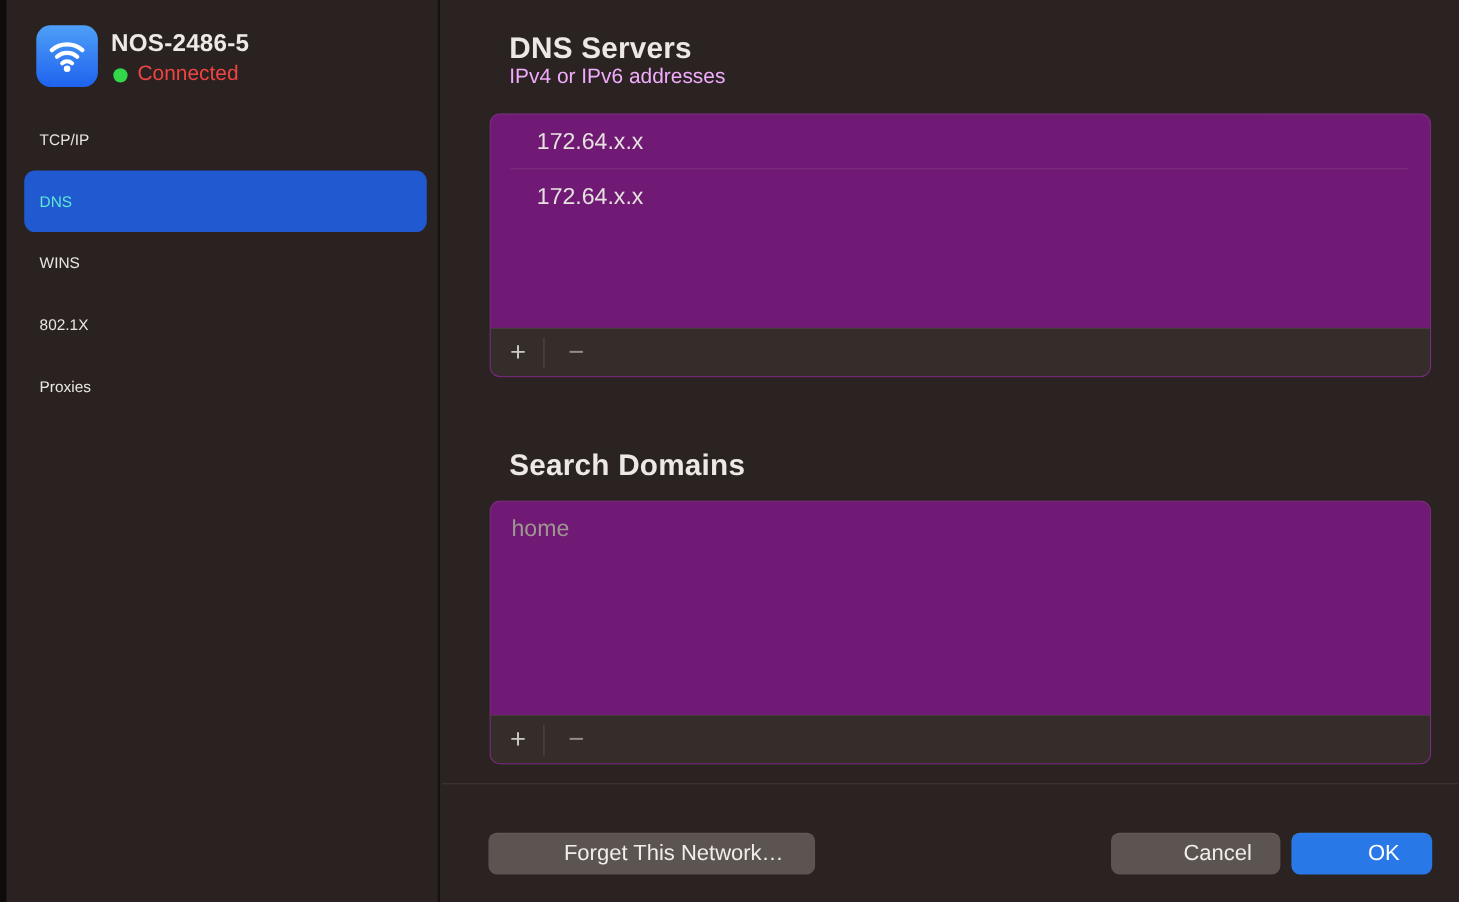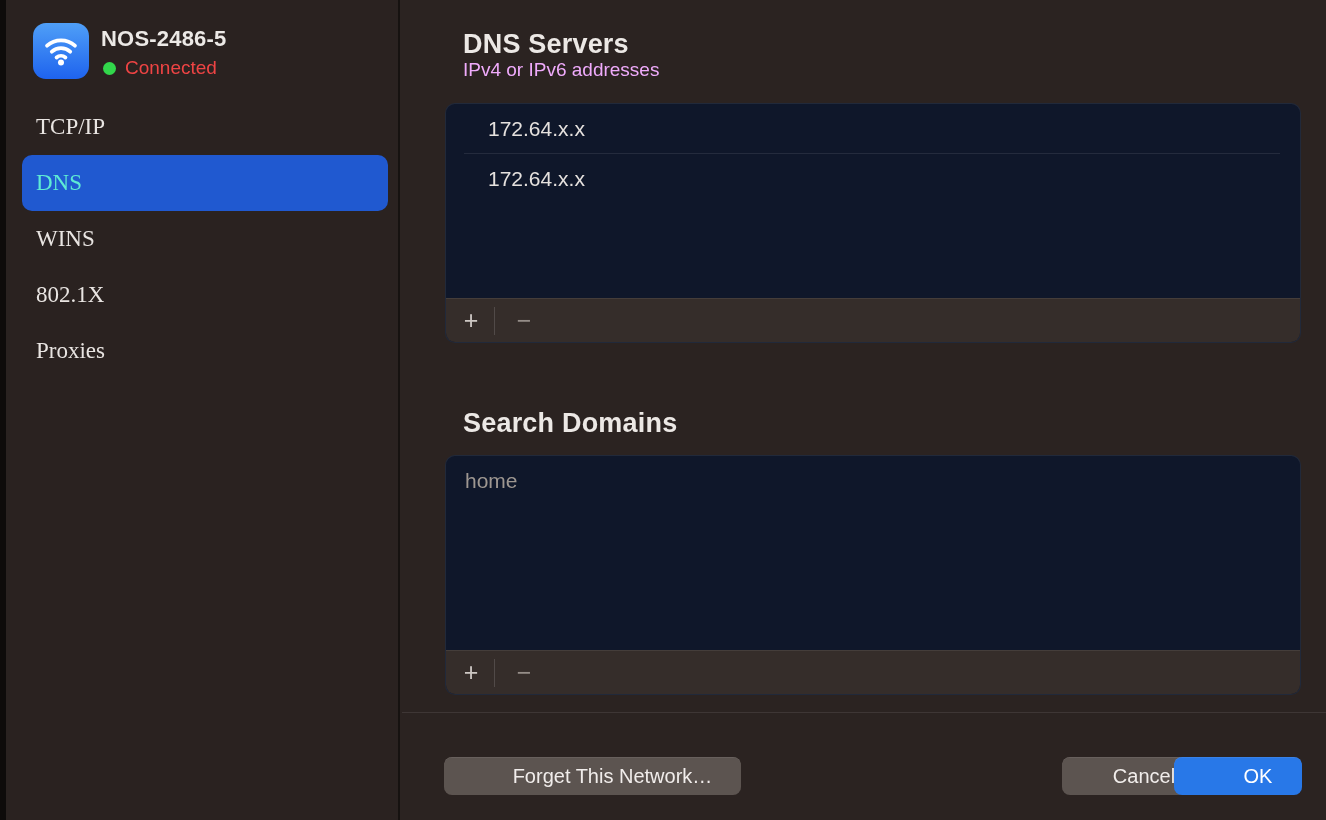--- a/index.html
+++ b/index.html
@@ -45,45 +45,44 @@
   .status-text { font-size: 19px; color: #ef4444; }
 
   .nav {
     position: absolute; left: 0; top: 99px; width: 394px;
     display: flex; flex-direction: column;
   }
   .nav-item {
     height: 56px; margin: 0 12px 0 16px;
     display: flex; align-items: center;
     padding-left: 14px;
-    font-size: 23px; color: #e9e5e2;
+    font-size: 14px; color: #e9e5e2;
     border-radius: 10px;
     cursor: default;
-    font-family: Liberation Serif, serif;
   }
   .nav-item.selected {
     background: var(--selection-blue, #2059d0);
     color: #5eead4; font-weight: 500;
   }
 
   
   .main { position: absolute; left: 402px; top: 0; width: 924px; height: 820px; }
 
   .section-title {
     position: absolute; left: 61px;
     font-size: 27px; font-weight: 700; color: #ece8e5; letter-spacing: .2px;
   }
   .section-subtitle {
     position: absolute; left: 61px;
     font-size: 19px; color: #f0abfc;
   }
 
   .list-box {
     position: absolute; left: 43px; width: 856px; height: 240px;
-    background: #0f172a;
+    background: #701a75;
     border: 1px solid rgba(255,255,255,0.08);
     border-radius: 10px;
     overflow: hidden;
   }
   .list-row {
     height: 49px; display: flex; align-items: center;
     padding-left: 42px; font-size: 21px; color: #e5e1de;
   }
   .list-row.dim { padding-left: 19px; color: #9e9791; }
   .row-divider {
@@ -118,21 +117,21 @@
     position: absolute; top: 757px; height: 38px;
     border: none; border-radius: 8px;
     display: flex; align-items: center; justify-content: center;
     font-family: inherit; font-size: 20px; color: #f1edeb;
     background: var(--button-gray, #5c5450);
     cursor: default;
     box-shadow: inset 0 0.5px 0 rgba(255,255,255,0.15);
     padding-left: 40px;
   }
   .btn-forget { left: 42px; width: 297px; }
-  .btn-cancel { left: 660px; width: 124px; text-align: right; }
+  .btn-cancel { left: 608px; width: 154px; text-align: right; }
   .btn-ok { left: 772px; width: 128px; background: var(--ok-blue, #2878e8); color: #fff; }
 </style>
 </head>
 <body>
 
 <div class="window-edge"></div>
 
 <div class="sidebar">
   <div class="wifi-badge">
     <svg width="38" height="38" viewBox="0 0 24 24" fill="none">

